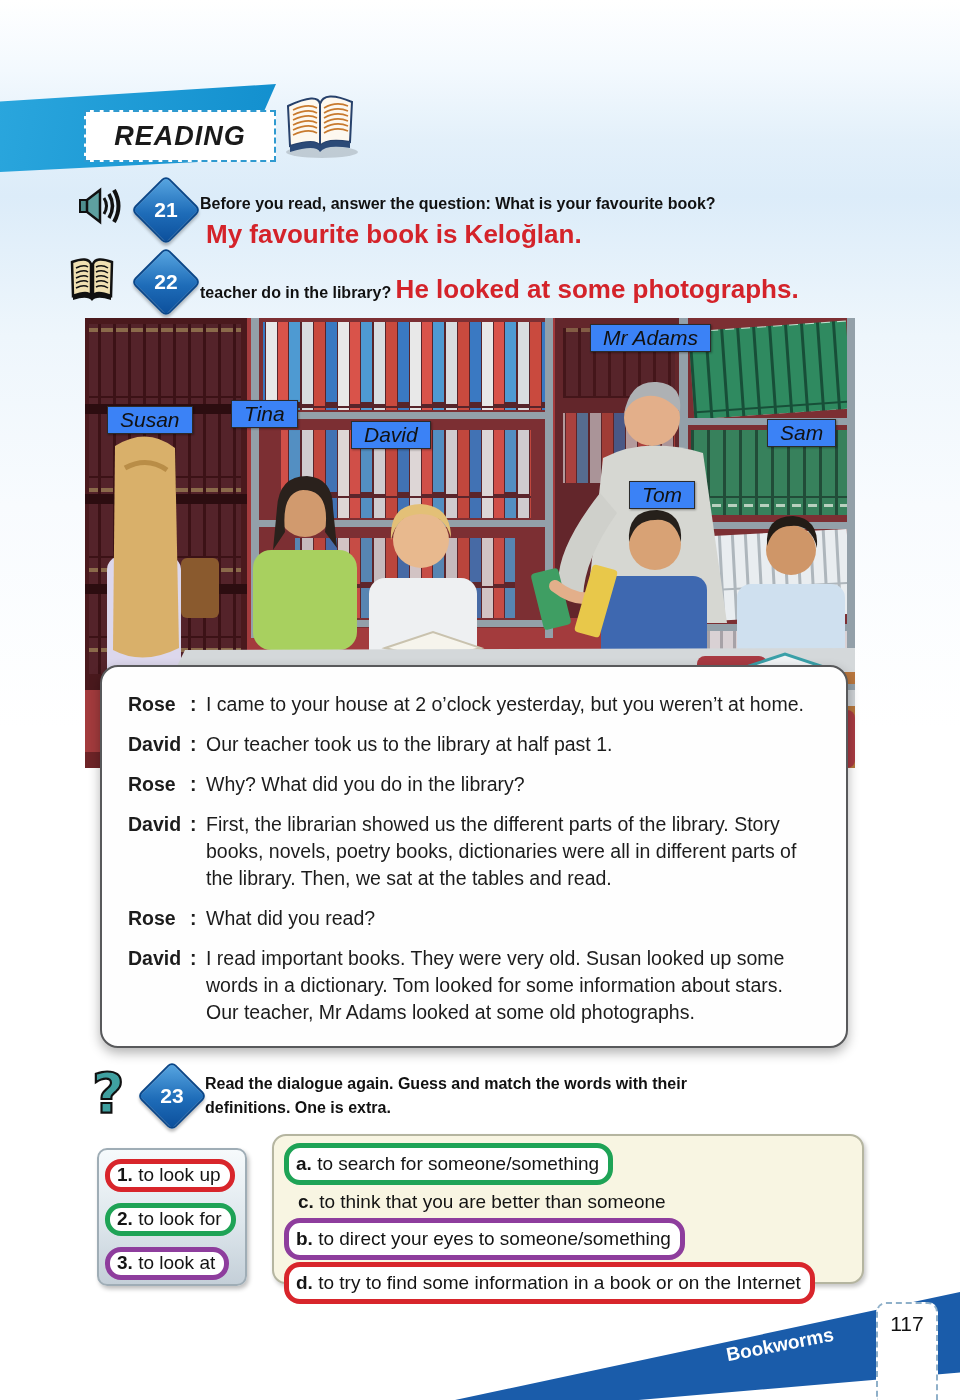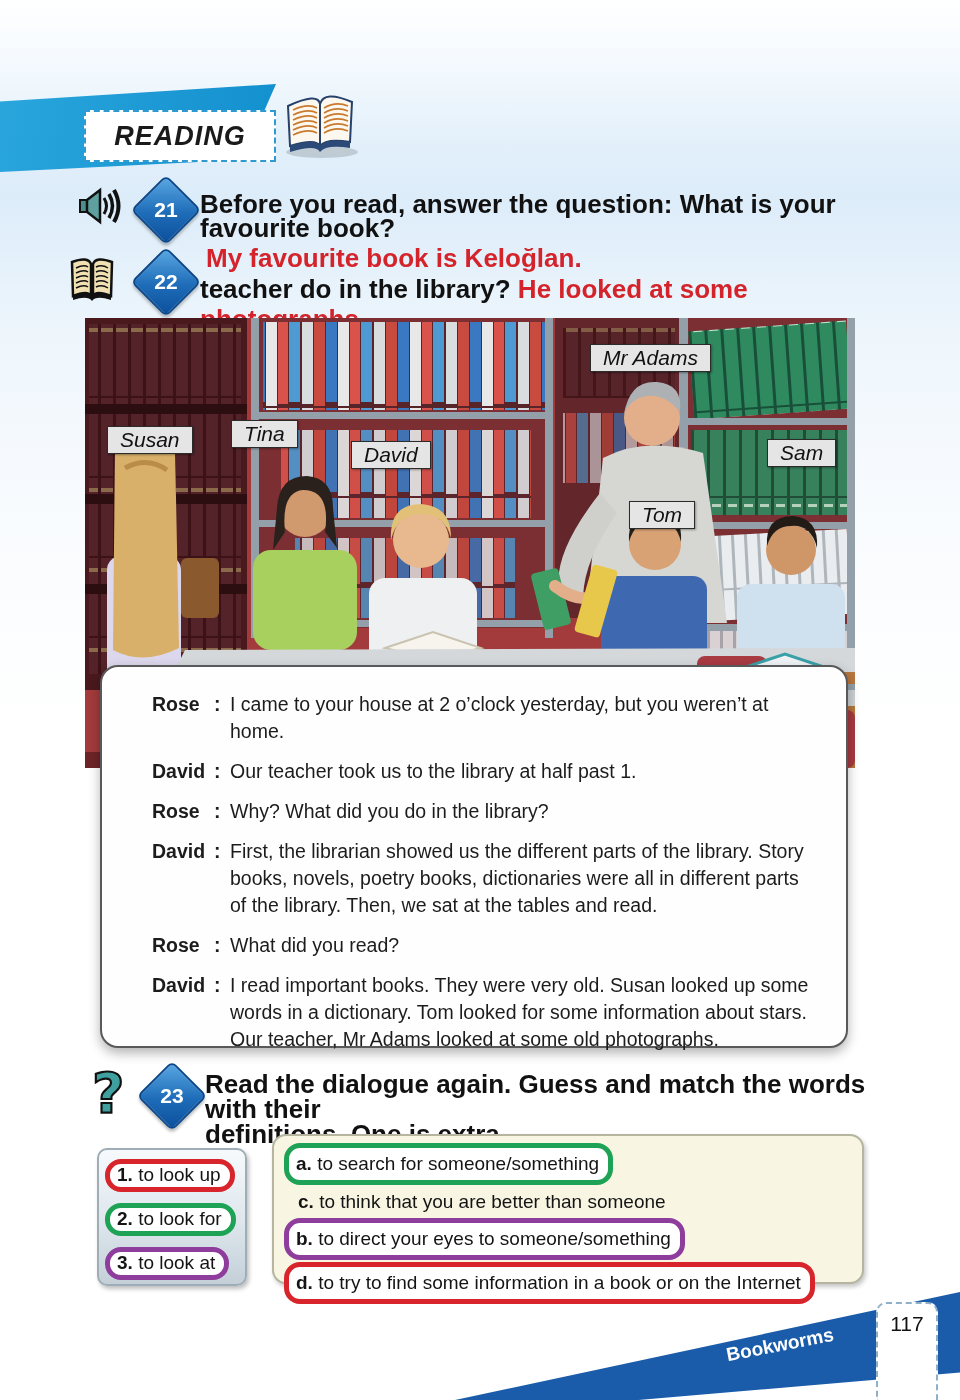--- a/index.html
+++ b/index.html
@@ -18,40 +18,40 @@
   
   .diamond{position:absolute;width:46px;height:46px;transform:rotate(45deg);
         background:linear-gradient(135deg,#59a7e2 0%,#1e6cb8 55%,#0c4f9b 100%);
         border:2px solid #0a4688;border-radius:6px;box-shadow:2px 2px 3px rgba(0,0,0,.25);}
   .diamond span{position:absolute;inset:0;display:flex;align-items:center;justify-content:center;
         transform:rotate(-45deg);color:#fff;font-weight:700;font-size:21px;}
   .d21{left:141px;top:185px;} .d22{left:141px;top:257px;} .d23{left:147px;top:1071px;}
   .ex-icon{position:absolute;}
   .i21{left:78px;top:186px;} .i22{left:68px;top:254px;} .i23{left:84px;top:1062px;}
 
-  .prompt{font-weight:700;font-size:26px;color:#111;line-height:24px;}
+  .prompt{font-weight:700;font-size:16px;color:#111;line-height:24px;}
   .answer-red{font-weight:700;font-size:26px;color:#d4232a;line-height:30px;}
   .ex21-block{position:absolute;left:200px;top:192px;width:700px;}
   .ex21-block .answer-red{display:block;margin:3px 0 0 6px;}
   .ex22-block{position:absolute;left:200px;top:256px;width:720px;}
   .ex23-block{position:absolute;left:205px;top:1072px;width:680px;}
 
   
   .photo{position:absolute;left:85px;top:318px;width:770px;height:450px;overflow:hidden;background:#9e3a3c;}
   .photo svg{display:block;width:100%;height:100%;}
-  .name-label{position:absolute;background:#e5e5e5;border:1px solid #2b2b2b;padding:1px 12px;
-        font-style:italic;font-size:21px;color:#111;box-shadow:1px 1px 2px rgba(0,0,0,.35);white-space:nowrap;margin-top:20px;}
+  .name-label{position:absolute;background:#3b82f6;border:1px solid #2b2b2b;padding:1px 12px;
+        font-style:italic;font-size:21px;color:#111;box-shadow:1px 1px 2px rgba(0,0,0,.35);white-space:nowrap;}
   .lab-susan{left:22px;top:88px;} .lab-tina{left:146px;top:82px;} .lab-david{left:266px;top:103px;}
   .lab-adams{left:505px;top:6px;} .lab-tom{left:544px;top:163px;} .lab-sam{left:682px;top:101px;}
 
   
   .dialog-box{position:absolute;left:100px;top:665px;width:748px;height:383px;background:#fefefe;
         border:2px solid #58595b;border-radius:18px;box-shadow:0 5px 12px rgba(0,0,0,.3);
         padding:24px 26px 0 26px;box-sizing:border-box;z-index:5;}
-  .dlg-row{display:grid;grid-template-columns:62px 16px 1fr;margin-bottom:13px;font-size:19.5px;line-height:27px;color:#1c1c1c;margin-left:24px;}
+  .dlg-row{display:grid;grid-template-columns:62px 16px 1fr;margin-bottom:13px;font-size:19.5px;line-height:27px;color:#1c1c1c;}
   .dlg-name{font-weight:700;} .dlg-colon{font-weight:700;}
 
   
   .terms-box{position:absolute;left:97px;top:1148px;width:150px;height:138px;
         background:linear-gradient(180deg,#f6fafc 0%,#dde6ec 55%,#c4cfd8 100%);
         border:2px solid #9fadb6;border-radius:10px;box-shadow:2px 3px 4px rgba(0,0,0,.25);
         padding:8px 0 0 6px;box-sizing:border-box;}
   .defs-box{position:absolute;left:272px;top:1134px;width:592px;height:150px;background:#f8f5e2;
         border:2px solid #b5b5a0;border-radius:14px;box-shadow:2px 3px 4px rgba(0,0,0,.22);
         padding:6px 0 0 10px;box-sizing:border-box;}

